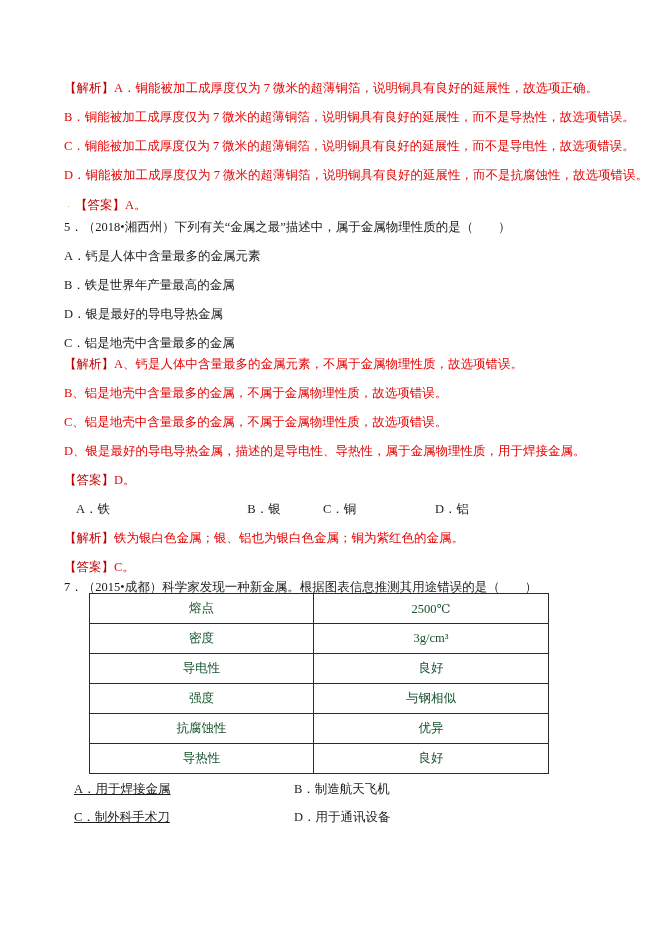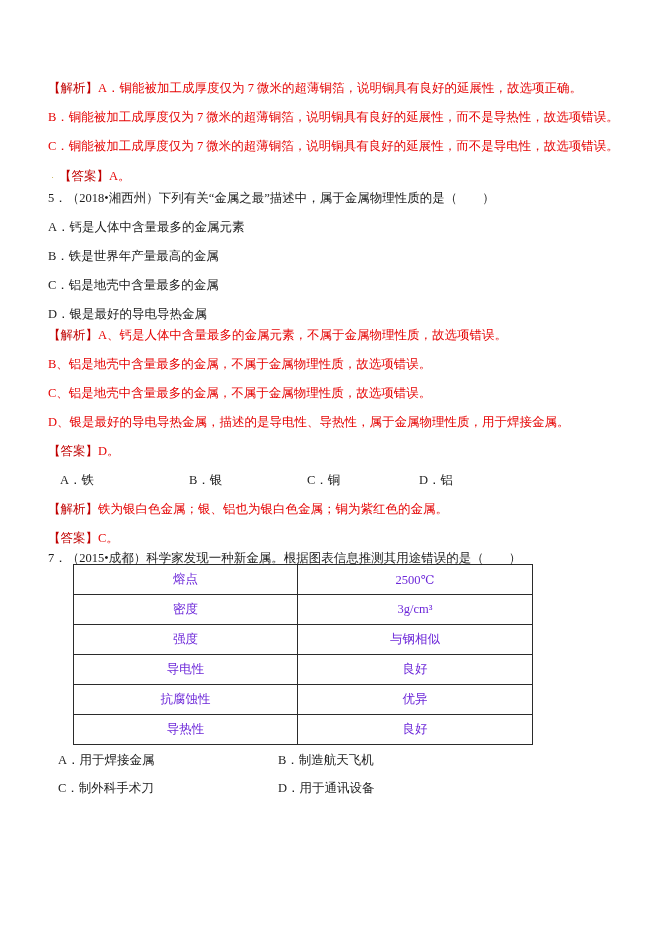--- a/index.html
+++ b/index.html
@@ -1,56 +1,57 @@
 <!DOCTYPE html>
 <html><head>
 <meta charset="utf-8">
 <style>
   html,body{margin:0;padding:0;background:#ffffff;}
   body{width:661px;height:935px;overflow:hidden;}
   .page{
     box-sizing:border-box;width:661px;height:935px;
-    padding:74px 28px 0 48px;
+    padding:74px 28px 0 64px;
     font-family:"Liberation Serif","DejaVu Serif",serif;
     font-size:12.5px;color:#1c1c1c;background:#ffffff;
   }
   .line{margin:0;line-height:29px;white-space:nowrap;}
   .red{color:#e60404;}
   .lbl{color:#c00000;}
   .stray{color:#cdbd6e;font-size:9px;margin-right:2px;vertical-align:2px;}
   .mt7{margin-top:-7px}
   .mt8{margin-top:-8px}
   .mt9{margin-top:-9px}
   .q6opts{display:flex;padding-left:12px;}
   .q6opts .o1{width:129px;}
-  .q6opts .o2{width:118px;}
+  .q6opts .o2{width:118px;text-align:center;}
   .q6opts .o3{width:112px;}
   table.props{border-collapse:collapse;margin:-9px 0 0 25px;width:459px;table-layout:fixed;}
-  table.props td{border:1px solid #2b2b2b;height:29px;text-align:center;padding:0;font-size:12.5px;color:#6d28d9;}
+  table.props td{border:1px solid #2b2b2b;height:29px;text-align:center;padding:0;font-size:12.5px;color:#14532d;}
   table.props col.c1{width:224px;}
   table.props col.c2{width:235px;}
   .q7opts{margin-top:1px;padding-left:10px;}
   .q7opts .row{display:flex;line-height:28px;margin:0;white-space:nowrap;}
-  .q7opts .row .left{width:220px;}
+  .q7opts .row .left{width:220px;text-decoration:underline;}
 </style>
 </head>
 <body>
 
 <div class="page">
 
   <p class="line red"><span class="lbl">【解析】</span><span>A．铜能被加工成厚度仅为 7 微米的超薄铜箔，说明铜具有良好的延展性，故选项正确。</span></p>
   <p class="line red">B．铜能被加工成厚度仅为 7 微米的超薄铜箔，说明铜具有良好的延展性，而不是导热性，故选项错误。</p>
   <p class="line red">C．铜能被加工成厚度仅为 7 微米的超薄铜箔，说明铜具有良好的延展性，而不是导电性，故选项错误。</p>
+  <p class="line red">D．铜能被加工成厚度仅为 7 微米的超薄铜箔，说明铜具有良好的延展性，而不是抗腐蚀性，故选项错误。</p>
   <p class="line red"><span class="stray">．</span><span class="lbl">【答案】</span><span>A。</span></p>
 
   <p class="line mt7">5．（2018•湘西州）下列有关“金属之最”描述中，属于金属物理性质的是（　　）</p>
   <p class="line">A．钙是人体中含量最多的金属元素</p>
   <p class="line">B．铁是世界年产量最高的金属</p>
+  <p class="line">D．银是最好的导电导热金属</p>
   <p class="line">C．铝是地壳中含量最多的金属</p>
-  <p class="line">D．银是最好的导电导热金属</p>
   <p class="line red mt8"><span class="lbl">【解析】</span><span>A、钙是人体中含量最多的金属元素，不属于金属物理性质，故选项错误。</span></p>
   <p class="line red">B、铝是地壳中含量最多的金属，不属于金属物理性质，故选项错误。</p>
   <p class="line red">C、铝是地壳中含量最多的金属，不属于金属物理性质，故选项错误。</p>
   <p class="line red">D、银是最好的导电导热金属，描述的是导电性、导热性，属于金属物理性质，用于焊接金属。</p>
   <p class="line red"><span class="lbl">【答案】</span><span>D。</span></p>
 
   <div class="line q6opts">
     <span class="o1">A．铁</span>
     <span class="o2">B．银</span>
     <span class="o3">C．铜</span>
@@ -68,26 +69,26 @@
     <tbody>
       <tr>
           <td>熔点</td>
           <td>2500℃</td>
         </tr>
       <tr>
           <td>密度</td>
           <td>3g/cm³</td>
         </tr>
       <tr>
+          <td>导电性</td>
+          <td>良好</td>
+        </tr>
+      <tr>
           <td>强度</td>
           <td>与钢相似</td>
-        </tr>
-      <tr>
-          <td>导电性</td>
-          <td>良好</td>
         </tr>
       <tr>
           <td>抗腐蚀性</td>
           <td>优异</td>
         </tr>
       <tr>
           <td>导热性</td>
           <td>良好</td>
         </tr>
     </tbody>

